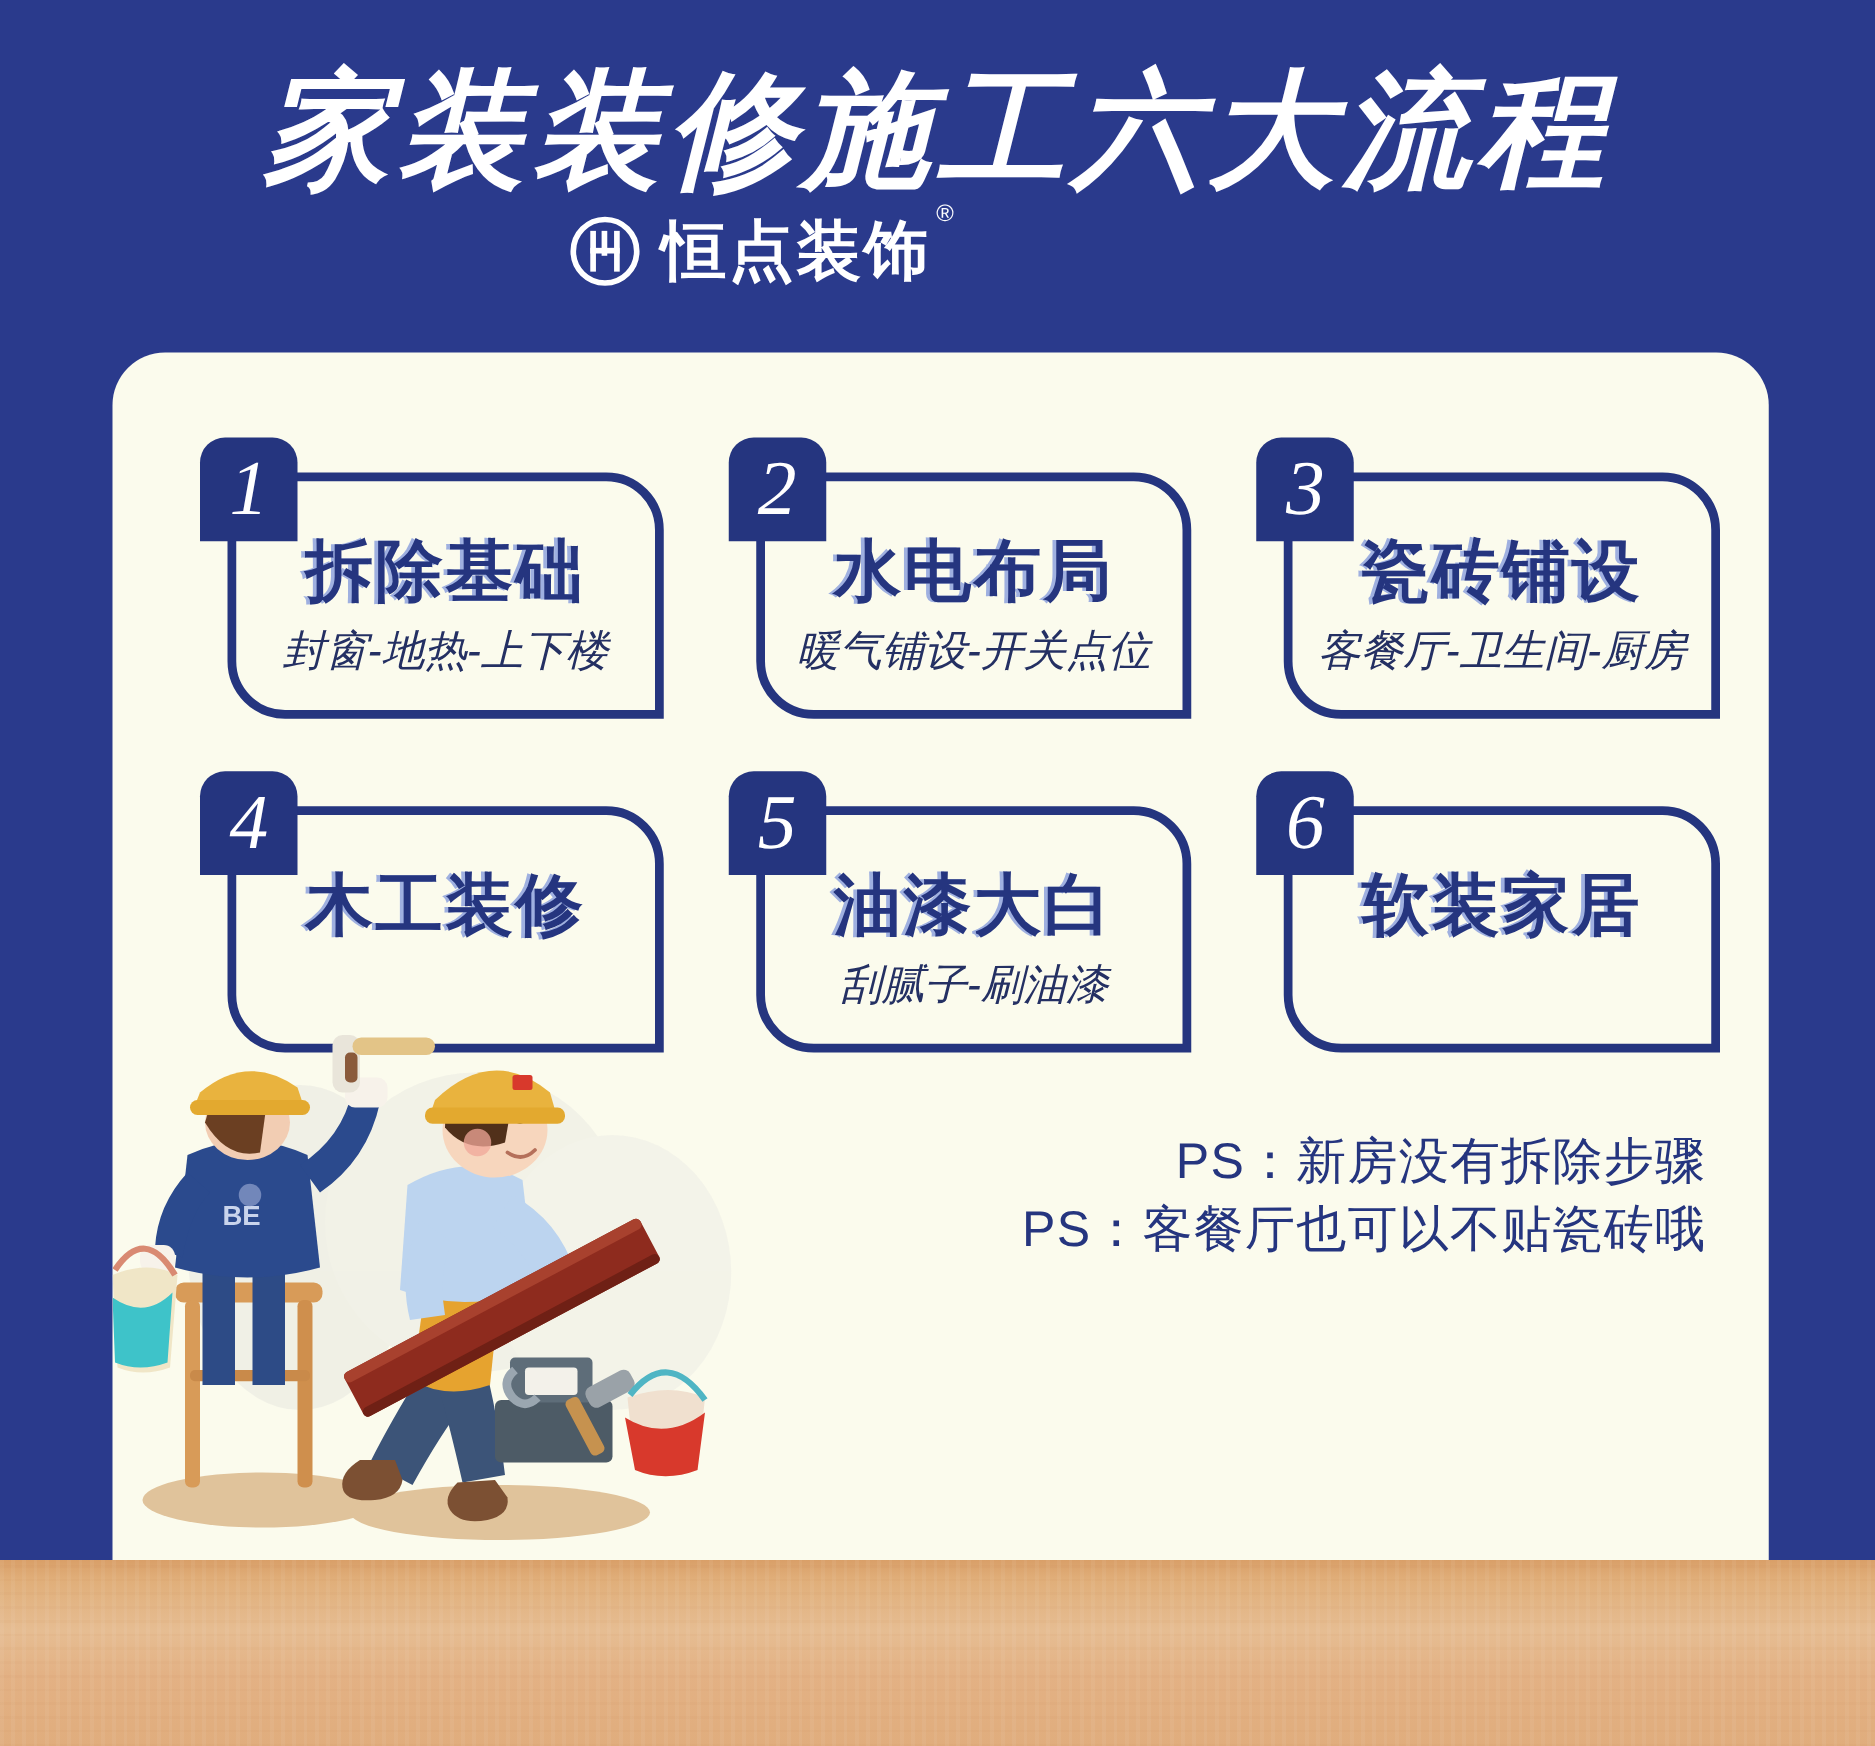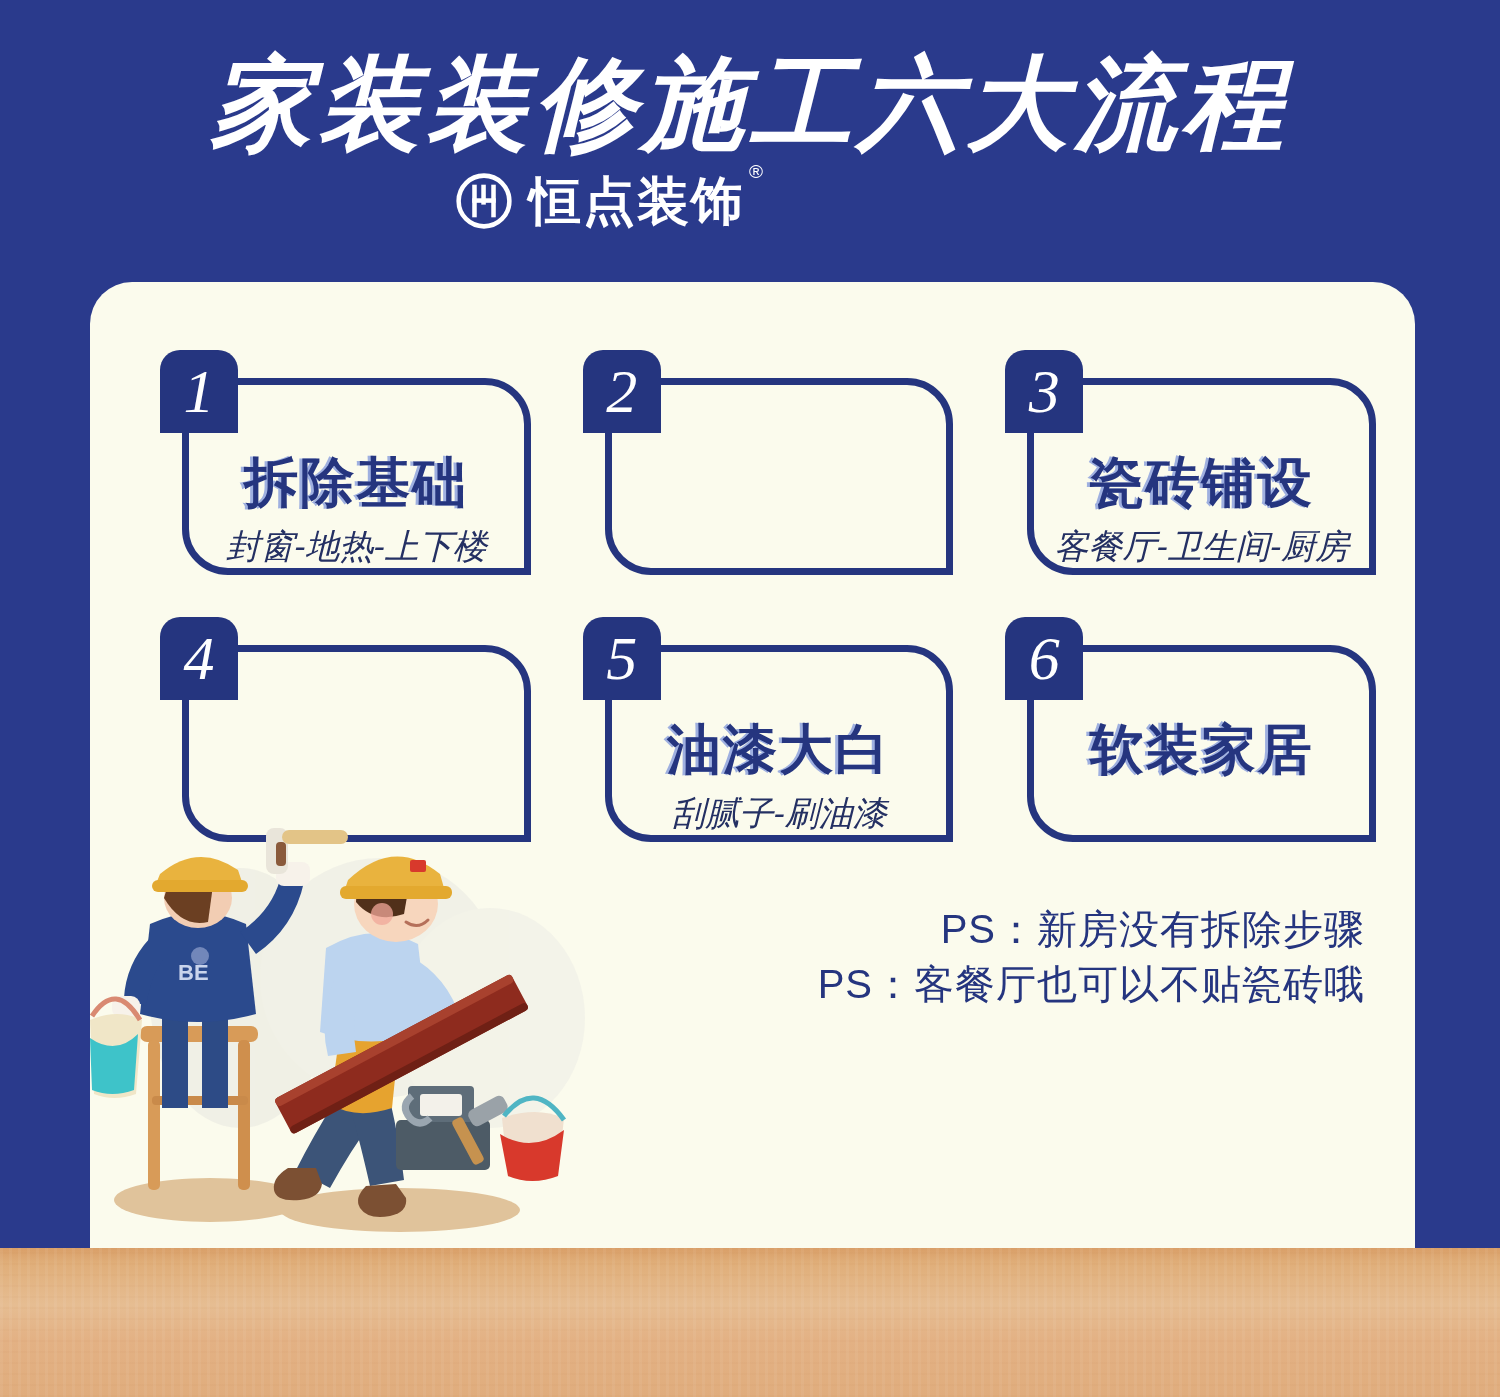--- a/index.html
+++ b/index.html
@@ -57,21 +57,21 @@
   .badge-num{
     position:absolute;left:0;top:2px;width:78px;text-align:center;
     font-family:"Liberation Serif","DejaVu Serif",serif;
     font-style:italic;font-weight:normal;
     font-size:62px;line-height:78px;color:#ffffff;
   }
   .card-body{
     position:absolute;left:22px;top:28px;right:14px;bottom:0;
     z-index:2;display:flex;flex-direction:column;
     align-items:center;justify-content:flex-start;
-    padding-top:73px;box-sizing:border-box;
+    padding-top:48px;box-sizing:border-box;
   }
   .card-title{
     font-size:54px;line-height:62px;font-weight:bold;color:#25357f;
     letter-spacing:2px;white-space:nowrap;
     text-shadow:-3px 0 0 #9fb0e0;
   }
   .card-sub{
     margin-top:12px;
     font-size:34px;line-height:42px;font-weight:normal;color:#243063;
     letter-spacing:0px;white-space:nowrap;font-style:italic;
@@ -138,39 +138,44 @@
         <div class="card-title">拆除基础</div>
         <div class="card-sub">封窗-地热-上下楼</div>
       </div>
     </div>
 
     <div class="card">
       <div class="card-box"></div>
       <div class="badge">
         <div class="badge-num">2</div>
       </div>
+      <div class="card-body">
+        <div class="card-title">水电布局</div>
+        <div class="card-sub">暖气铺设-开关点位</div>
+      </div>
     </div>
 
     <div class="card">
       <div class="card-box"></div>
       <div class="badge">
         <div class="badge-num">3</div>
       </div>
       <div class="card-body">
         <div class="card-title">瓷砖铺设</div>
         <div class="card-sub">客餐厅-卫生间-厨房</div>
       </div>
     </div>
 
     <div class="card">
       <div class="card-box"></div>
       <div class="badge">
         <div class="badge-num">4</div>
       </div>
       <div class="card-body">
+        <div class="card-title">木工装修</div>
       </div>
     </div>
 
     <div class="card">
       <div class="card-box"></div>
       <div class="badge">
         <div class="badge-num">5</div>
       </div>
       <div class="card-body">
         <div class="card-title">油漆大白</div>

